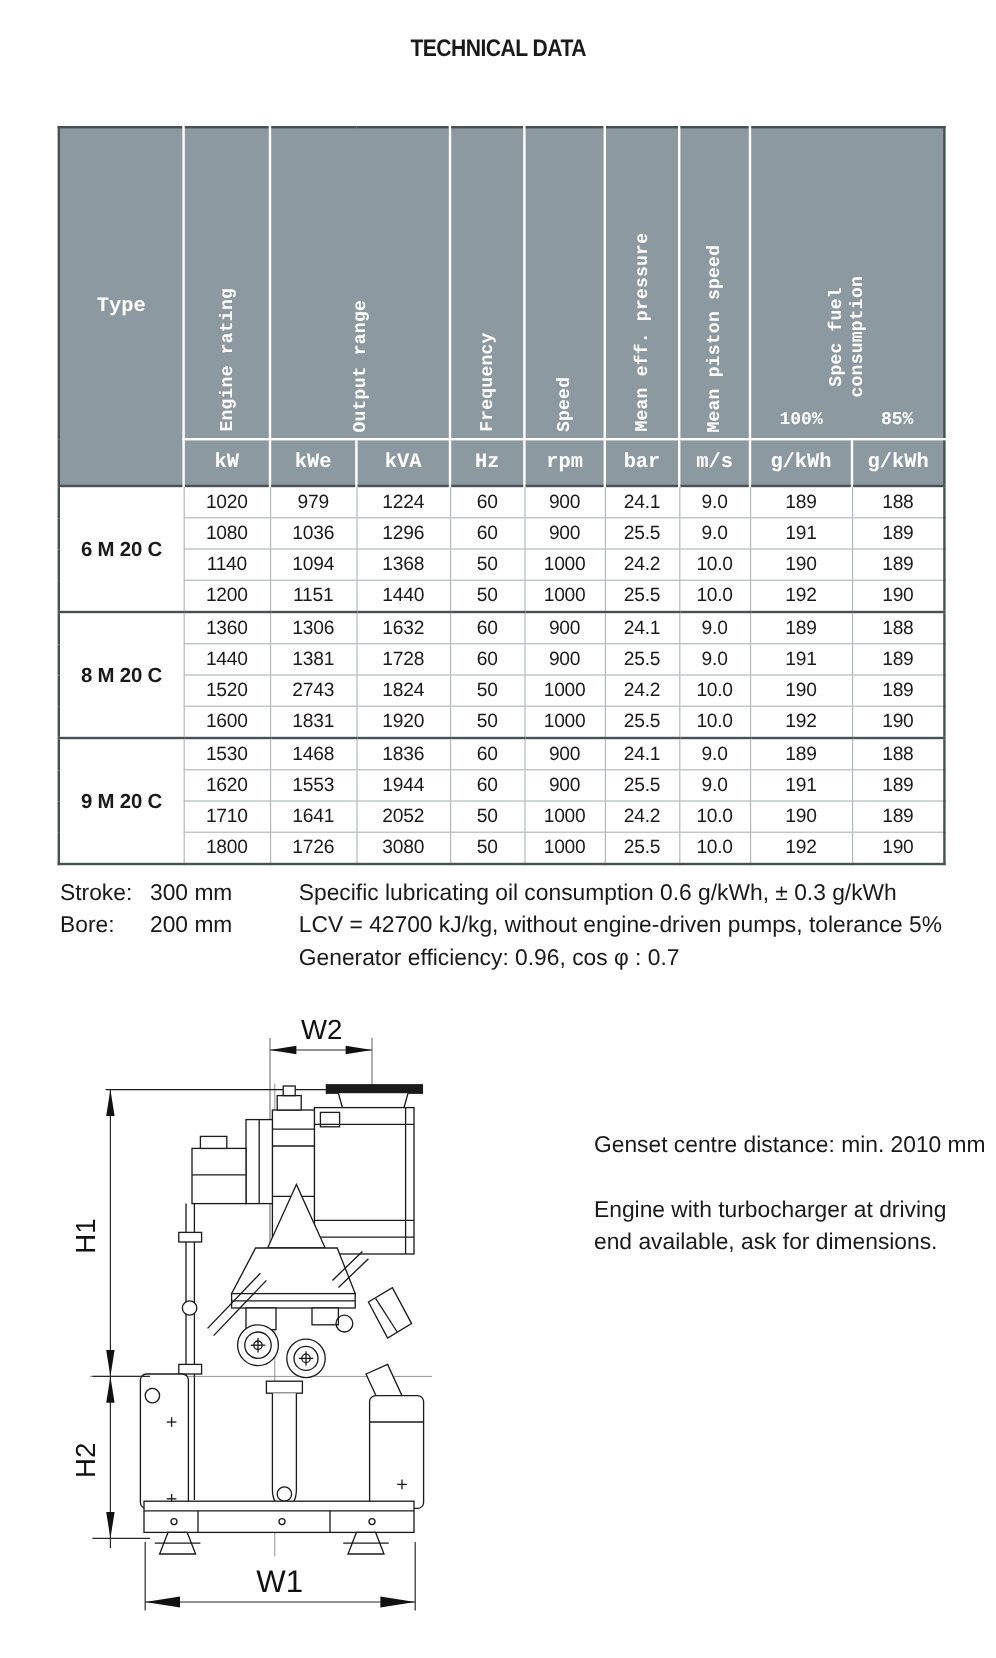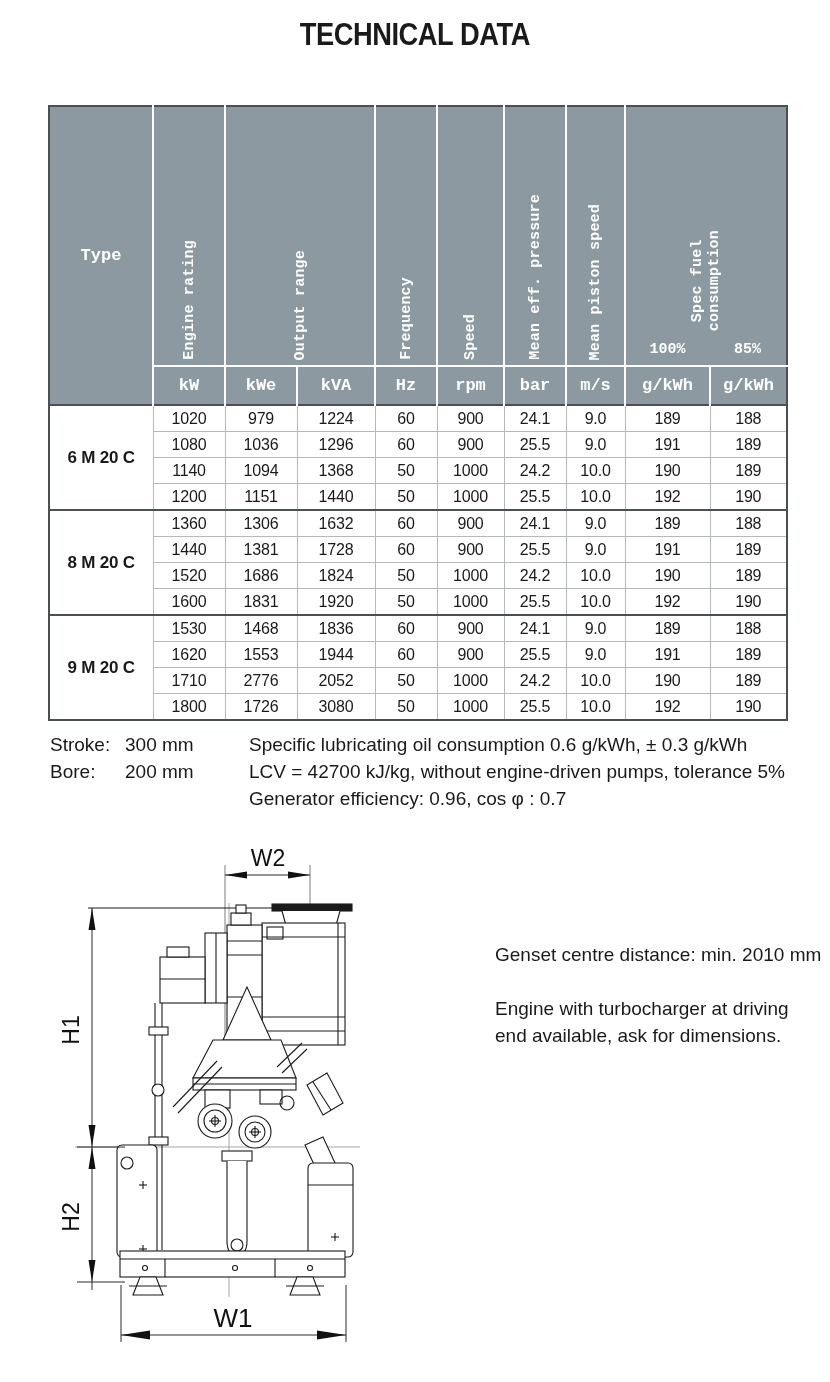--- a/index.html
+++ b/index.html
@@ -3,22 +3,22 @@
 <meta charset="utf-8">
 <style>
   html,body { margin:0; padding:0; background:#fff; }
   .page {
     position:relative; width:830px; height:1382px; background:#ffffff;
     font-family:"Liberation Sans", sans-serif; color:#1a1a1a; overflow:hidden;
   }
 
   
   .title {
-    position:absolute; top:17px; left:0; width:830px; text-align:center;
-    font-size:31px; font-weight:bold; letter-spacing:-0.5px;
+    position:absolute; top:30px; left:0; width:830px; text-align:center;
+    font-size:20px; font-weight:bold; letter-spacing:-0.5px;
   }
   .title span { display:inline-block; transform:scaleX(0.88); transform-origin:center; }
 
   
   .tbl-wrap { position:absolute; left:48px; top:105px; }
   table.spec {
     border-collapse:collapse; table-layout:fixed; width:738px;
     border:2px solid #4a4f52;
   }
   table.spec thead th { background:#8d99a0; color:#ffffff; font-weight:bold; padding:0; }
@@ -184,21 +184,21 @@
             <td>1728</td>
             <td>60</td>
             <td>900</td>
             <td>25.5</td>
             <td>9.0</td>
             <td>191</td>
             <td>189</td>
           </tr>
           <tr>
             <td>1520</td>
-            <td>1686</td>
+            <td>2743</td>
             <td>1824</td>
             <td>50</td>
             <td>1000</td>
             <td>24.2</td>
             <td>10.0</td>
             <td>190</td>
             <td>189</td>
           </tr>
           <tr>
             <td>1600</td>
@@ -229,21 +229,21 @@
             <td>1944</td>
             <td>60</td>
             <td>900</td>
             <td>25.5</td>
             <td>9.0</td>
             <td>191</td>
             <td>189</td>
           </tr>
           <tr>
             <td>1710</td>
-            <td>2776</td>
+            <td>1641</td>
             <td>2052</td>
             <td>50</td>
             <td>1000</td>
             <td>24.2</td>
             <td>10.0</td>
             <td>190</td>
             <td>189</td>
           </tr>
           <tr>
             <td>1800</td>

